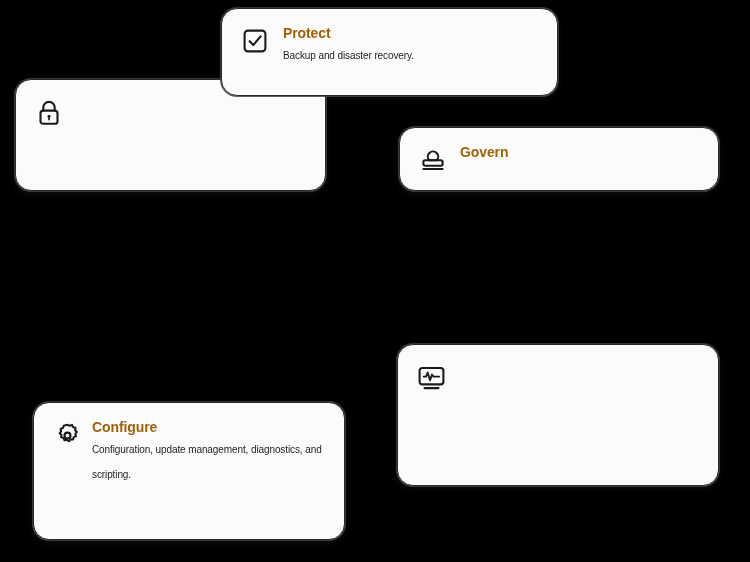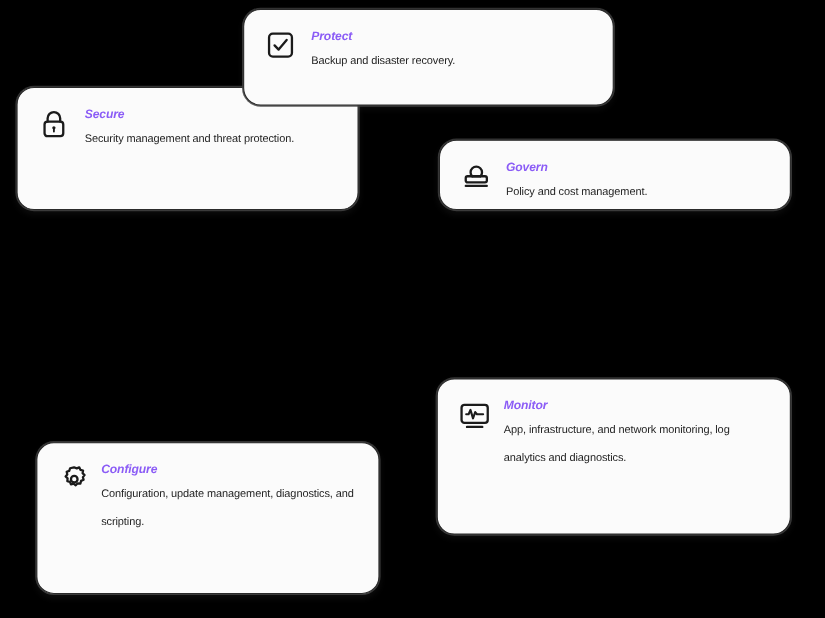--- a/index.html
+++ b/index.html
@@ -53,27 +53,26 @@
   }
   .card-icon svg { display: block; }
 
   .card-text {
     flex: 1 1 auto;
     min-width: 0;
     padding-top: 0px;
   }
 
   .card-title {
-    font-size: 11px;
+    font-size: 14px;
     font-weight: 700;
-    color: #8b5cf6;
+    color: #a16207;
     line-height: 21px;
     letter-spacing: -0.1px;
     white-space: nowrap;
-    font-style: italic;
   }
 
   .card-desc {
     font-size: 10px;
     font-weight: 400;
     color: #242424;
     line-height: 24.5px;
     letter-spacing: -0.1px;
   }
 
@@ -112,53 +111,44 @@
 
   <div class="card" id="card-secure">
     <span class="card-icon">
       <svg width="26" height="28" viewBox="0 0 26 28" fill="none" aria-hidden="true">
         <path d="M7.3 11.6 V8.6 a5.7 5.7 0 0 1 11.4 0 v3.0" stroke="currentColor" stroke-width="2.1" stroke-linecap="round" fill="none"></path>
         <rect x="4.5" y="11.6" width="17" height="13.2" rx="2.6" stroke="currentColor" stroke-width="2.1" fill="none"></rect>
         <circle cx="13" cy="17.2" r="1.5" fill="currentColor"></circle>
         <path d="M13 18.3 V20.6" stroke="currentColor" stroke-width="1.7" stroke-linecap="round"></path>
       </svg>
     </span>
-    <div class="card-text">
-      <div class="card-title">Secure</div>
-      <div class="card-desc">Security management and threat protection.</div>
-    </div>
   </div>
 
   <div class="card" id="card-govern">
     <span class="card-icon">
       <svg width="28" height="27" viewBox="0 0 28 27" fill="none" aria-hidden="true">
         <path d="M10.2 13.2 a5.2 5.2 0 1 1 7.6 0" stroke="currentColor" stroke-width="2.1" stroke-linecap="round" fill="none"></path>
         <path d="M10.2 13.2 h7.6" stroke="currentColor" stroke-width="2.1" stroke-linecap="round"></path>
         <rect x="4.4" y="13.2" width="19.2" height="5.6" rx="1.7" stroke="currentColor" stroke-width="2.1" fill="none"></rect>
         <path d="M4.4 22.0 H23.6" stroke="currentColor" stroke-width="2.0" stroke-linecap="round"></path>
       </svg>
     </span>
     <div class="card-text">
       <div class="card-title">Govern</div>
-      <div class="card-desc">Policy and cost management.</div>
     </div>
   </div>
 
   <div class="card" id="card-monitor">
     <span class="card-icon">
       <svg width="29" height="27" viewBox="0 0 29 27" fill="none" aria-hidden="true">
         <rect x="2.6" y="3.0" width="23.8" height="16.4" rx="2.6" stroke="currentColor" stroke-width="2.1" fill="none"></rect>
         <path d="M6.8 11.6 H9.0 L10.7 7.6 L13.0 15.3 L15.0 9.6 L16.6 11.6 H22.2" stroke="currentColor" stroke-width="1.9" stroke-linecap="round" stroke-linejoin="round" fill="none"></path>
         <path d="M7.6 23.1 H21.4" stroke="currentColor" stroke-width="2.2" stroke-linecap="round"></path>
       </svg>
     </span>
-    <div class="card-text">
-      <div class="card-title">Monitor</div>
-      <div class="card-desc">App, infrastructure, and network monitoring, log analytics and diagnostics.</div>
-    </div>
   </div>
 
   <div class="card" id="card-configure">
     <span class="card-icon">
       <svg width="27" height="27" viewBox="0 0 27 27" fill="none" aria-hidden="true">
         <path d="M13.5 2.3
                  l2.6 1.0 2.3 -1.0 1.1 2.4 2.5 0.6 -0.5 2.5 1.9 1.8 -1.6 1.9 0.7 2.5 -2.4 1.0 -0.6 2.5 -2.6 -0.2 -1.8 1.9 -2.0 -1.6 -2.5 0.7 -0.9 -2.4 -2.5 -0.7 0.3 -2.5 -1.9 -1.8 1.6 -1.9 -0.6 -2.5 2.4 -0.9 0.8 -2.4z" stroke="currentColor" stroke-width="2.1" stroke-linejoin="round" fill="none" transform="translate(0.2,0.6) scale(0.97)"></path>
         <circle cx="13.5" cy="13.6" r="3.0" stroke="currentColor" stroke-width="2.1" fill="none"></circle>
       </svg>
     </span>

